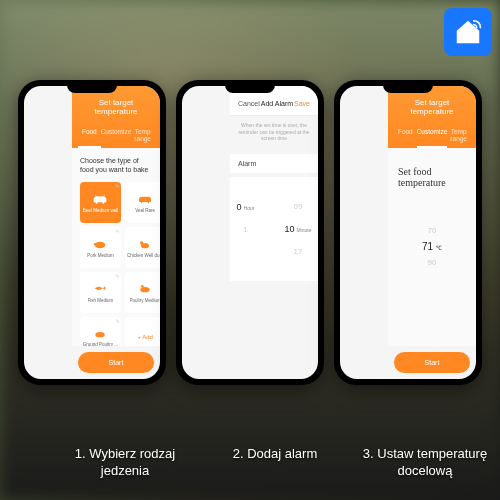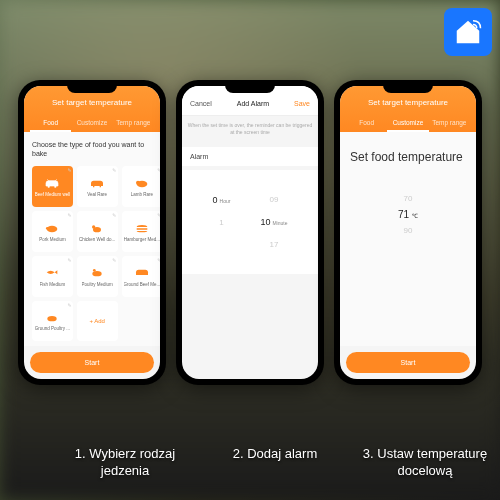--- a/index.html
+++ b/index.html
@@ -27,21 +27,21 @@
     width: 148px; height: 305px; background: #000;
     border-radius: 22px; padding: 6px; box-shadow: 0 4px 20px rgba(0,0,0,0.5);
     position: relative;
   }
   .phone::before {
     content: ''; position: absolute; top: 3px; left: 50%; transform: translateX(-50%);
     width: 50px; height: 10px; background: #000; border-radius: 0 0 8px 8px; z-index: 10;
   }
   .screen {
     width: 100%; height: 100%; background: #f5f5f5;
-    border-radius: 17px; overflow: hidden; display: flex; flex-direction: column;
+    border-radius: 17px; overflow: hidden; display: flex; flex-direction: column; padding-left: 48px;
   }
   .header-orange {
     background: linear-gradient(180deg, #ff9933 0%, #ff8822 100%);
     color: #fff; padding: 12px 6px 0; text-align: center;
   }
   .header-title { font-size: 8px; font-weight: 500; padding-bottom: 8px; }
   .tabs { display: flex; font-size: 6.5px; }
   .tab { flex: 1; padding: 4px 0; opacity: 0.75; border-bottom: 2px solid transparent; }
   .tab.active { opacity: 1; border-bottom-color: #fff; font-weight: 500; }
   .content { flex: 1; background: #fafafa; padding: 8px; overflow: hidden; }
@@ -70,22 +70,22 @@
   .header-white .title { font-weight: 500; color: #222; }
   .header-white .save { color: #ff8822; }
   .hint { font-size: 5px; color: #aaa; text-align: center; padding: 6px 4px; line-height: 1.3; }
   .alarm-section { background: #fff; margin-top: 6px; padding: 6px 8px; font-size: 7px; color: #444; }
   .picker { background: #fff; margin-top: 4px; padding: 12px 0; display: flex; justify-content: center; gap: 30px; }
   .wheel { text-align: center; }
   .wheel .faded { color: #ccc; font-size: 8px; margin: 13px 0; }
   .wheel .sel { color: #222; font-size: 9px; margin: 5px 0; }
   .wheel .unit { font-size: 5px; color: #888; display: inline; margin-left: 2px; }
   
-  .temp-prompt { font-size: 12px; color: #333; padding: 10px 2px; }
-  .temp-picker { display: flex; flex-direction: column; align-items: center; gap: 6px; margin-top: 20px; }
+  .temp-prompt { font-size: 10px; color: #333; padding: 10px 2px; font-family: Liberation Serif, serif; }
+  .temp-picker { display: flex; flex-direction: column; align-items: center; gap: 6px; margin-top: 28px; }
   .temp-picker .faded { color: #ccc; font-size: 8px; }
   .temp-picker .sel { color: #222; font-size: 10px; }
   .temp-picker .sel .unit { font-size: 6px; margin-left: 3px; }
   .captions {
     position: absolute; bottom: 20px; left: 0; right: 0;
     display: flex; justify-content: flex-end; color: #fff;
     font-size: 13px; font-weight: 500; text-align: center;
   }
   .captions div { width: 150px; line-height: 1.3; text-shadow: 0 1px 3px rgba(0,0,0,0.8); }
 </style>

